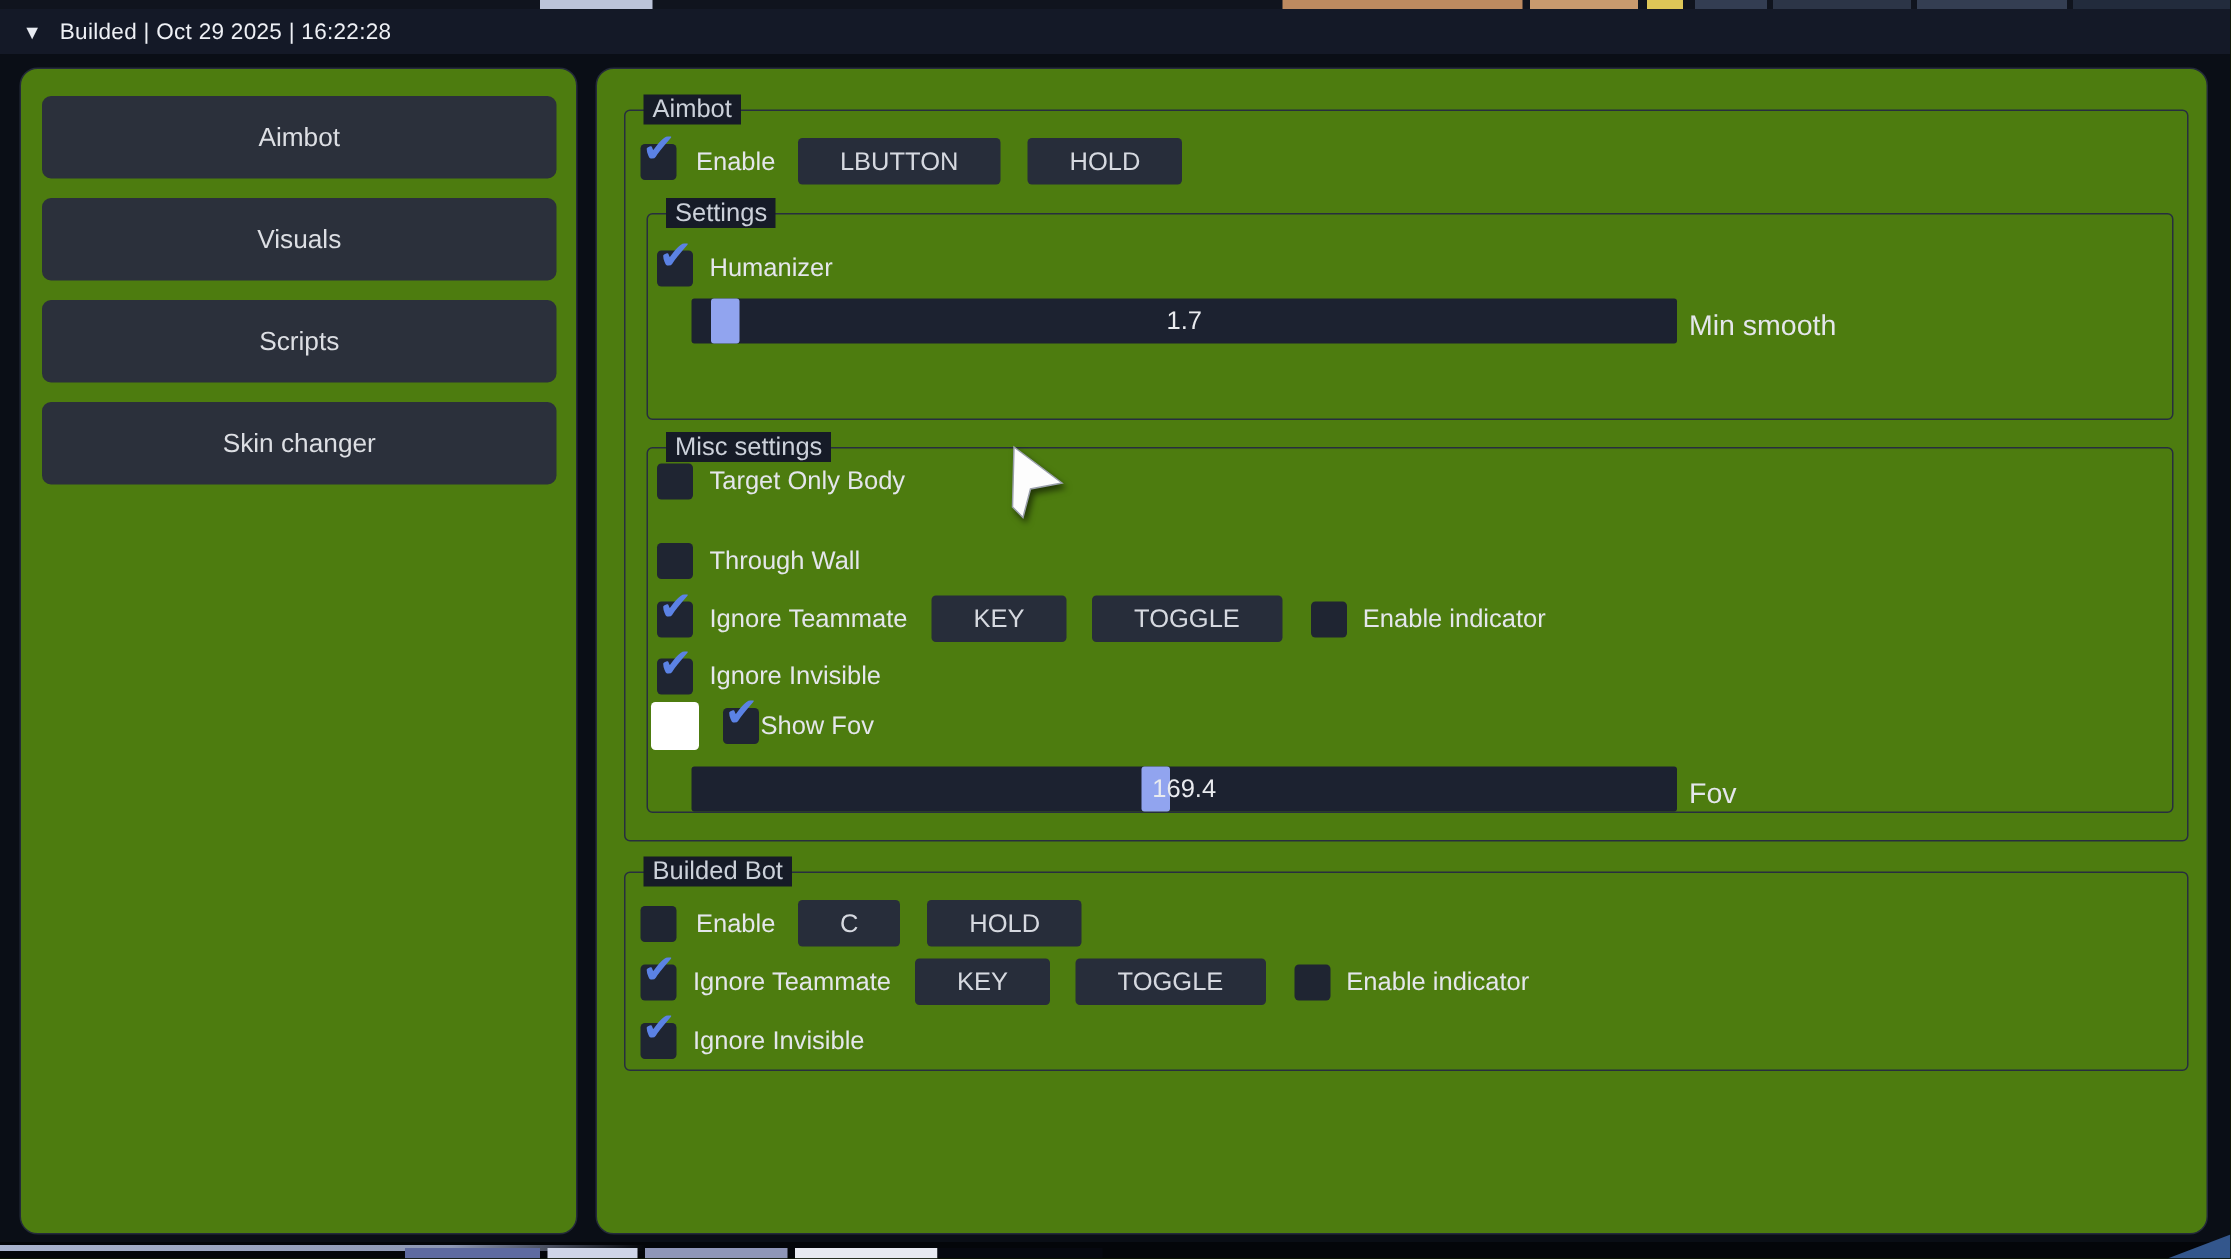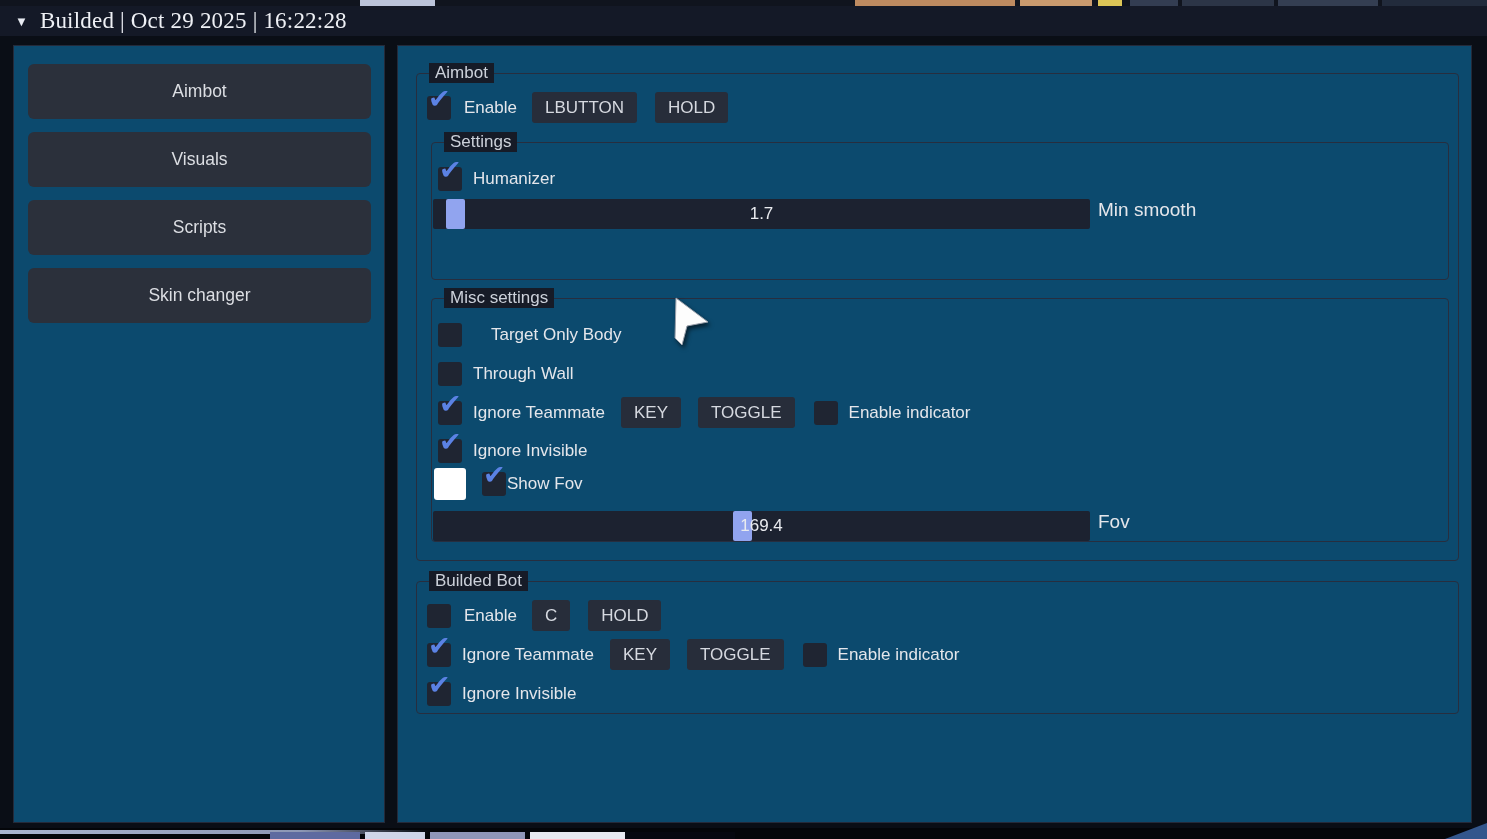--- a/index.html
+++ b/index.html
@@ -10,25 +10,25 @@
 
   
   .gstrip { position:absolute; }
   .top-strip { left:0; top:0; width:1487px; height:7px; background:#10141e; }
   .bottom-strip { left:0; top:828px; width:1487px; height:11px; background:#04060a; }
 
   
   .titlebar { position:absolute; left:0; top:6px; width:1487px; height:30px; background:#141927;
               display:flex; align-items:center; color:#eef0f5; }
   .tb-caret { margin-left:15px; font-size:13px; color:#e8ebf2; cursor:default; }
-  .tb-title { margin-left:12px; font-size:23px; letter-spacing:.2px;font-family:Liberation Serif, serif; }
+  .tb-title { margin-left:12px; font-size:15px; letter-spacing:.2px; }
 
   .content-bg { position:absolute; left:0; top:36px; width:1487px; height:792px; background:#0a0e16; }
 
-  .panel { position:absolute; background:#0c4a6e; border:1px solid #242a3a; border-radius:0; }
+  .panel { position:absolute; background:#4d7c0f; border:1px solid #242a3a; border-radius:12px; }
   .sidebar { left:13px; top:45px; width:372px; height:778px; }
   .mainpanel { left:397px; top:45px; width:1075px; height:778px; }
 
   .side-btn { position:absolute; left:14px; width:343px; height:55px; background:#2b303b; border:none;
               border-radius:6px; color:#dcdee3; font-size:17.5px; font-family:inherit; cursor:pointer;
               display:flex; align-items:center; justify-content:center; }
 
   
   .fs { position:absolute; border:1px solid #272e3f; border-radius:4px; }
   .fs-legend { position:absolute; top:-11px; left:12px; background:#161b27; padding:0 6px;
@@ -37,25 +37,25 @@
   .row { position:absolute; display:flex; align-items:center; height:31px; }
 
   .checkbox { position:relative; width:24px; height:24px; background:#1f2532; border-radius:3px;
               flex:0 0 auto; cursor:pointer; }
   .checkbox .check { display:none; position:absolute; left:1px; top:-10px; font-size:27px;
                      color:#5b82e4; line-height:1; }
   .checkbox.checked .check { display:block; }
 
   .lbl { font-size:17px; color:#e4e6eb; white-space:nowrap; }
 
-  .keybtn { height:31px; padding:0 13px; background:#272d3a; border:none; border-radius:3px;
+  .keybtn { height:31px; padding:0 28px; background:#272d3a; border:none; border-radius:3px;
             color:#d6d9e0; font-size:17px; font-family:inherit; cursor:pointer;
             display:flex; align-items:center; }
 
-  .slider { position:absolute; display:flex; align-items:flex-start; }
+  .slider { position:absolute; display:flex; align-items:flex-end;margin-left:28px; }
   .track { position:relative; width:657px; height:30px; background:#1c2230; border-radius:2px; cursor:pointer; }
   .thumb { position:absolute; top:0; width:19px; height:30px; background:#91a4ef; border-radius:2px;
            cursor:pointer; z-index:1; }
   .sl-val { position:absolute; left:0; top:0; width:100%; height:100%; text-align:center;
             line-height:30px; font-size:17px; color:#e9ebef; z-index:2; pointer-events:none; }
   .sl-lbl { margin-left:8px; font-size:19px; color:#e4e6eb; white-space:nowrap; }
 
   .swatch { width:32px; height:32px; border-radius:3px; flex:0 0 auto; cursor:pointer; }
 
   .cursor { position:absolute; left:672px; top:297px; z-index:50; pointer-events:none;
@@ -123,21 +123,21 @@
             <span class="sl-val">1.7</span>
           </div>
           <span class="sl-lbl">Min smooth</span>
         </div>
 
       </div>
 
       <div class="fs" style="left:14px;top:224px;width:1018px;height:244px">
         <span class="fs-legend">Misc settings</span>
 
-        <div class="row" style="left:6px;top:20px;gap:29px">
+        <div class="row" style="left:6px;top:6px;gap:11px">
           <div class="checkbox">
             
           </div>
           <span class="lbl">Target Only Body</span>
         </div>
 
         <div class="row" style="left:6px;top:59px;gap:11px">
           <div class="checkbox">
             
           </div>

